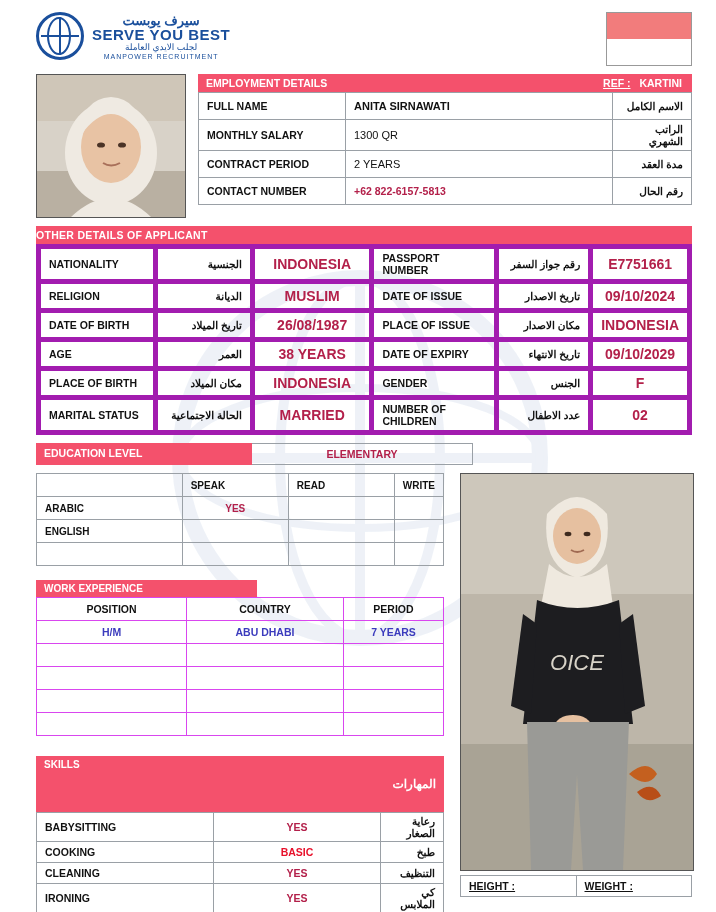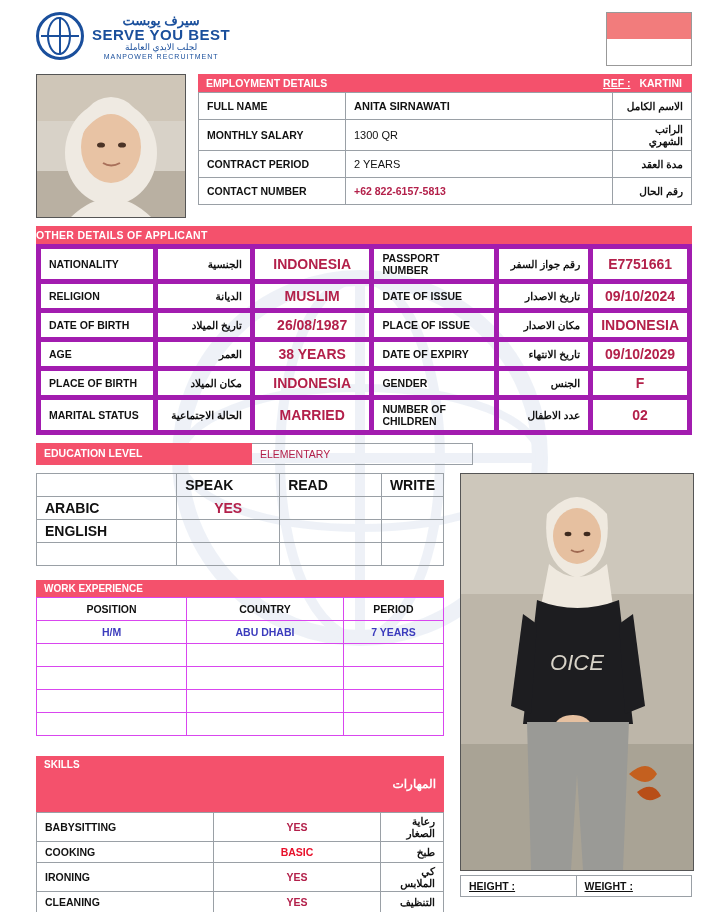--- a/index.html
+++ b/index.html
@@ -82,41 +82,41 @@
   .emp-tbl td{border:1px solid #9aa0a6;padding:3px 8px;height:20px;}
 
   
   .section{margin:8px 24px 0 36px;}
   .od-tbl{width:100%;border:1px solid #9aa0a6;}
   .od-tbl td{border:5px solid #a21caf;padding:3px 8px;height:18px;}
 
   
   .edu-row{display:flex;margin:8px 24px 0 36px;}
   .edu-left{width:200px;background:#f4516c;color:#fff;font-weight:bold;font-size:10.5px;padding:4px 8px;}
-  .edu-right{flex:0 0 204px;border:1px solid #9aa0a6;border-left:none;padding:4px 8px;text-align:left;color:#b3204a;font-weight:normal;font-size:10.5px;}
+  .edu-right{flex:0 0 204px;border:1px solid #9aa0a6;border-left:none;padding:4px 8px;text-align:center;color:#b3204a;font-weight:bold;font-size:10.5px;}
 
   
   .mid{display:flex;margin:8px 24px 0 36px;gap:16px;}
   .mid-left{width:408px;}
   .mid-right{flex:1;}
   .bigphoto{
     width:100%;height:396px;border:1px solid #555;background:#b9b2a8;overflow:hidden;position:relative;
   }
   .hw{display:flex;margin-top:4px;}
   .hw div{flex:1;border:1px solid #9aa0a6;padding:4px 8px;font-weight:bold;font-size:10.5px;}
   .hw div:first-child{border-right:none;}
   .hw u{text-decoration:underline;}
 
   .lang-head{display:flex;}
   .lang-head .a{width:140px;background:#f4516c;color:#fff;font-weight:bold;font-size:10px;padding:3px 8px;}
   .lang-head .b{flex:1;background:#f4516c;}
   .lang-tbl{width:100%;border:1px solid #9aa0a6;}
-  .lang-tbl td{border:1px solid #9aa0a6;height:18px;padding:2px 8px;font-size:14px;}
-
-  .we-head{display:flex;margin-top:14px;}
+  .lang-tbl td{border:1px solid #9aa0a6;height:18px;padding:2px 8px;font-size:10px;}
+
+  .we-head{display:flex;margin-top:14px;align-items:flex-end;}
   .we-head .a{width:205px;background:#f4516c;color:#fff;font-weight:bold;font-size:10px;padding:3px 8px;}
   .we-head .b{flex:1;background:#f4516c;}
   .we-tbl{width:100%;border:1px solid #9aa0a6;}
   .we-tbl td{border:1px solid #d946ef;height:18px;padding:2px 8px;font-size:10.5px;text-align:center;}
 
   .sk-head{display:flex;margin-top:20px;}
   .sk-head .a{width:240px;background:#f4516c;color:#fff;font-weight:bold;font-size:10px;padding:3px 8px;}
   .sk-head .b{flex:1;background:#f4516c;color:#fff;font-weight:bold;font-size:12px;padding:21px 8px;text-align:right;direction:rtl;}
   .sk-tbl{width:100%;border:1px solid #9aa0a6;}
   .sk-tbl td{border:1px solid #9aa0a6;height:16px;padding:2px 8px;font-size:10.5px;}
@@ -355,28 +355,28 @@
               <td style="width:160px;font-weight:bold">BABYSITTING</td>
               <td class="valc" style="width:150px">YES</td>
               <td class="ar">رعاية الصغار</td>
             </tr>
             <tr>
               <td style="font-weight:bold">COOKING</td>
               <td class="valc" style="color:#e8102a">BASIC</td>
               <td class="ar">طبخ</td>
             </tr>
             <tr>
+              <td style="font-weight:bold">CLEANING</td>
+              <td class="valc">YES</td>
+              <td class="ar">التنظيف</td>
+            </tr>
+            <tr>
               <td style="font-weight:bold">IRONING</td>
               <td class="valc">YES</td>
               <td class="ar">كي الملابس</td>
-            </tr>
-            <tr>
-              <td style="font-weight:bold">CLEANING</td>
-              <td class="valc">YES</td>
-              <td class="ar">التنظيف</td>
             </tr>
             <tr>
               <td style="font-weight:bold">WASHING</td>
               <td class="valc">YES</td>
               <td class="ar">الغسيل</td>
             </tr>
             <tr>
               <td style="font-weight:bold">DRIVING</td>
               <td class="valc"></td>
               <td class="ar">قيادة السيارة</td>

